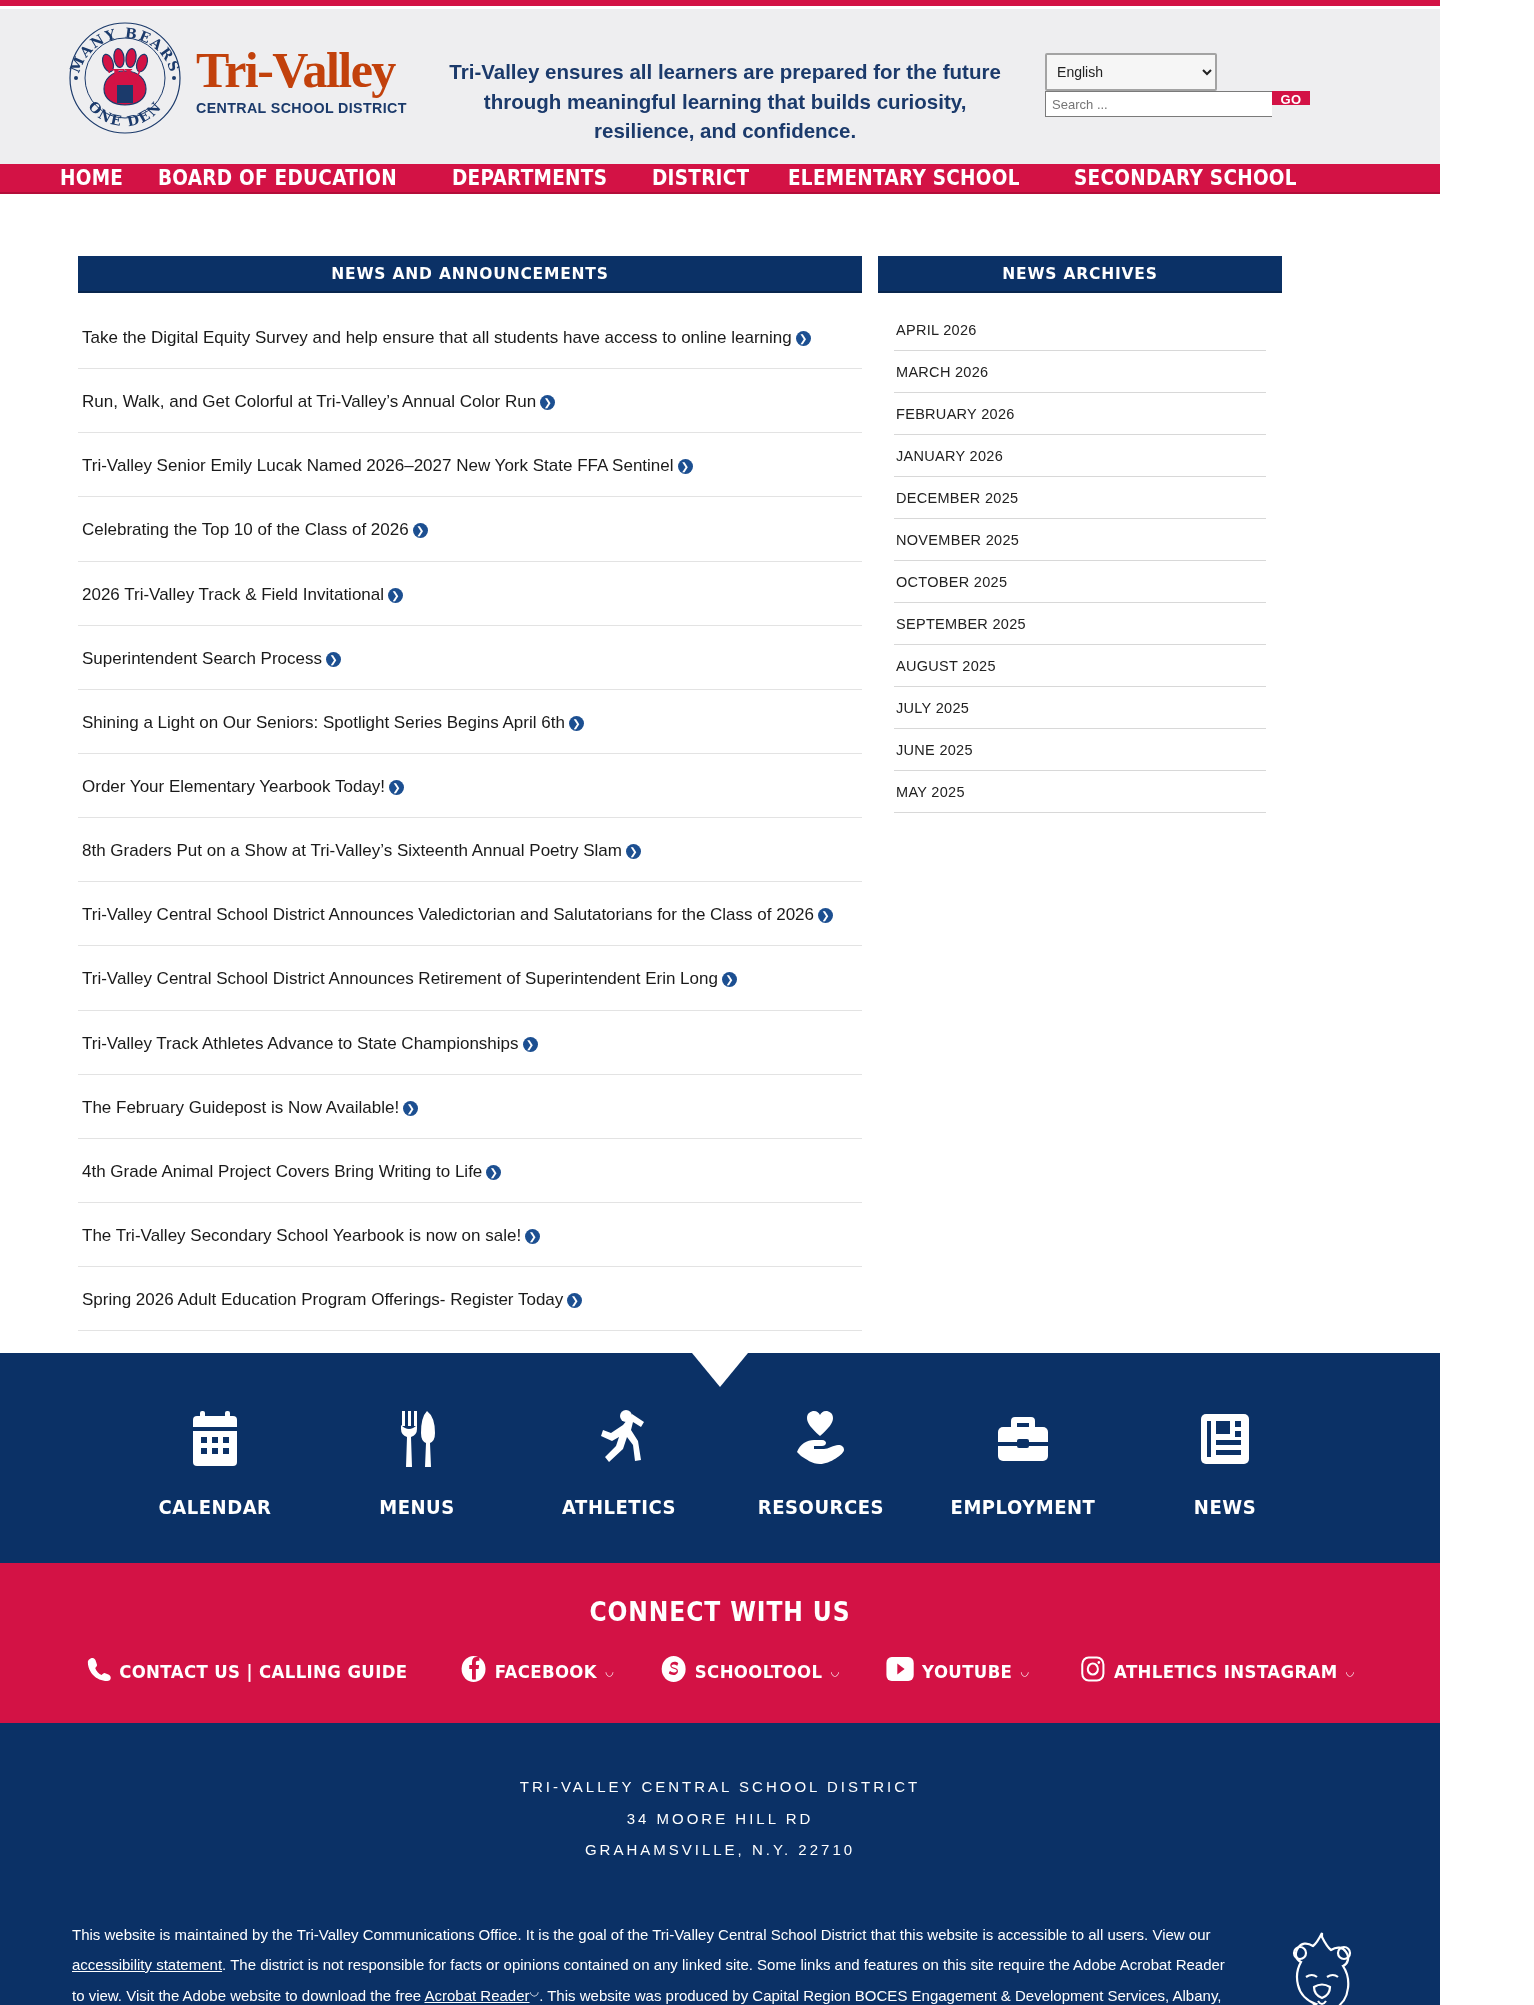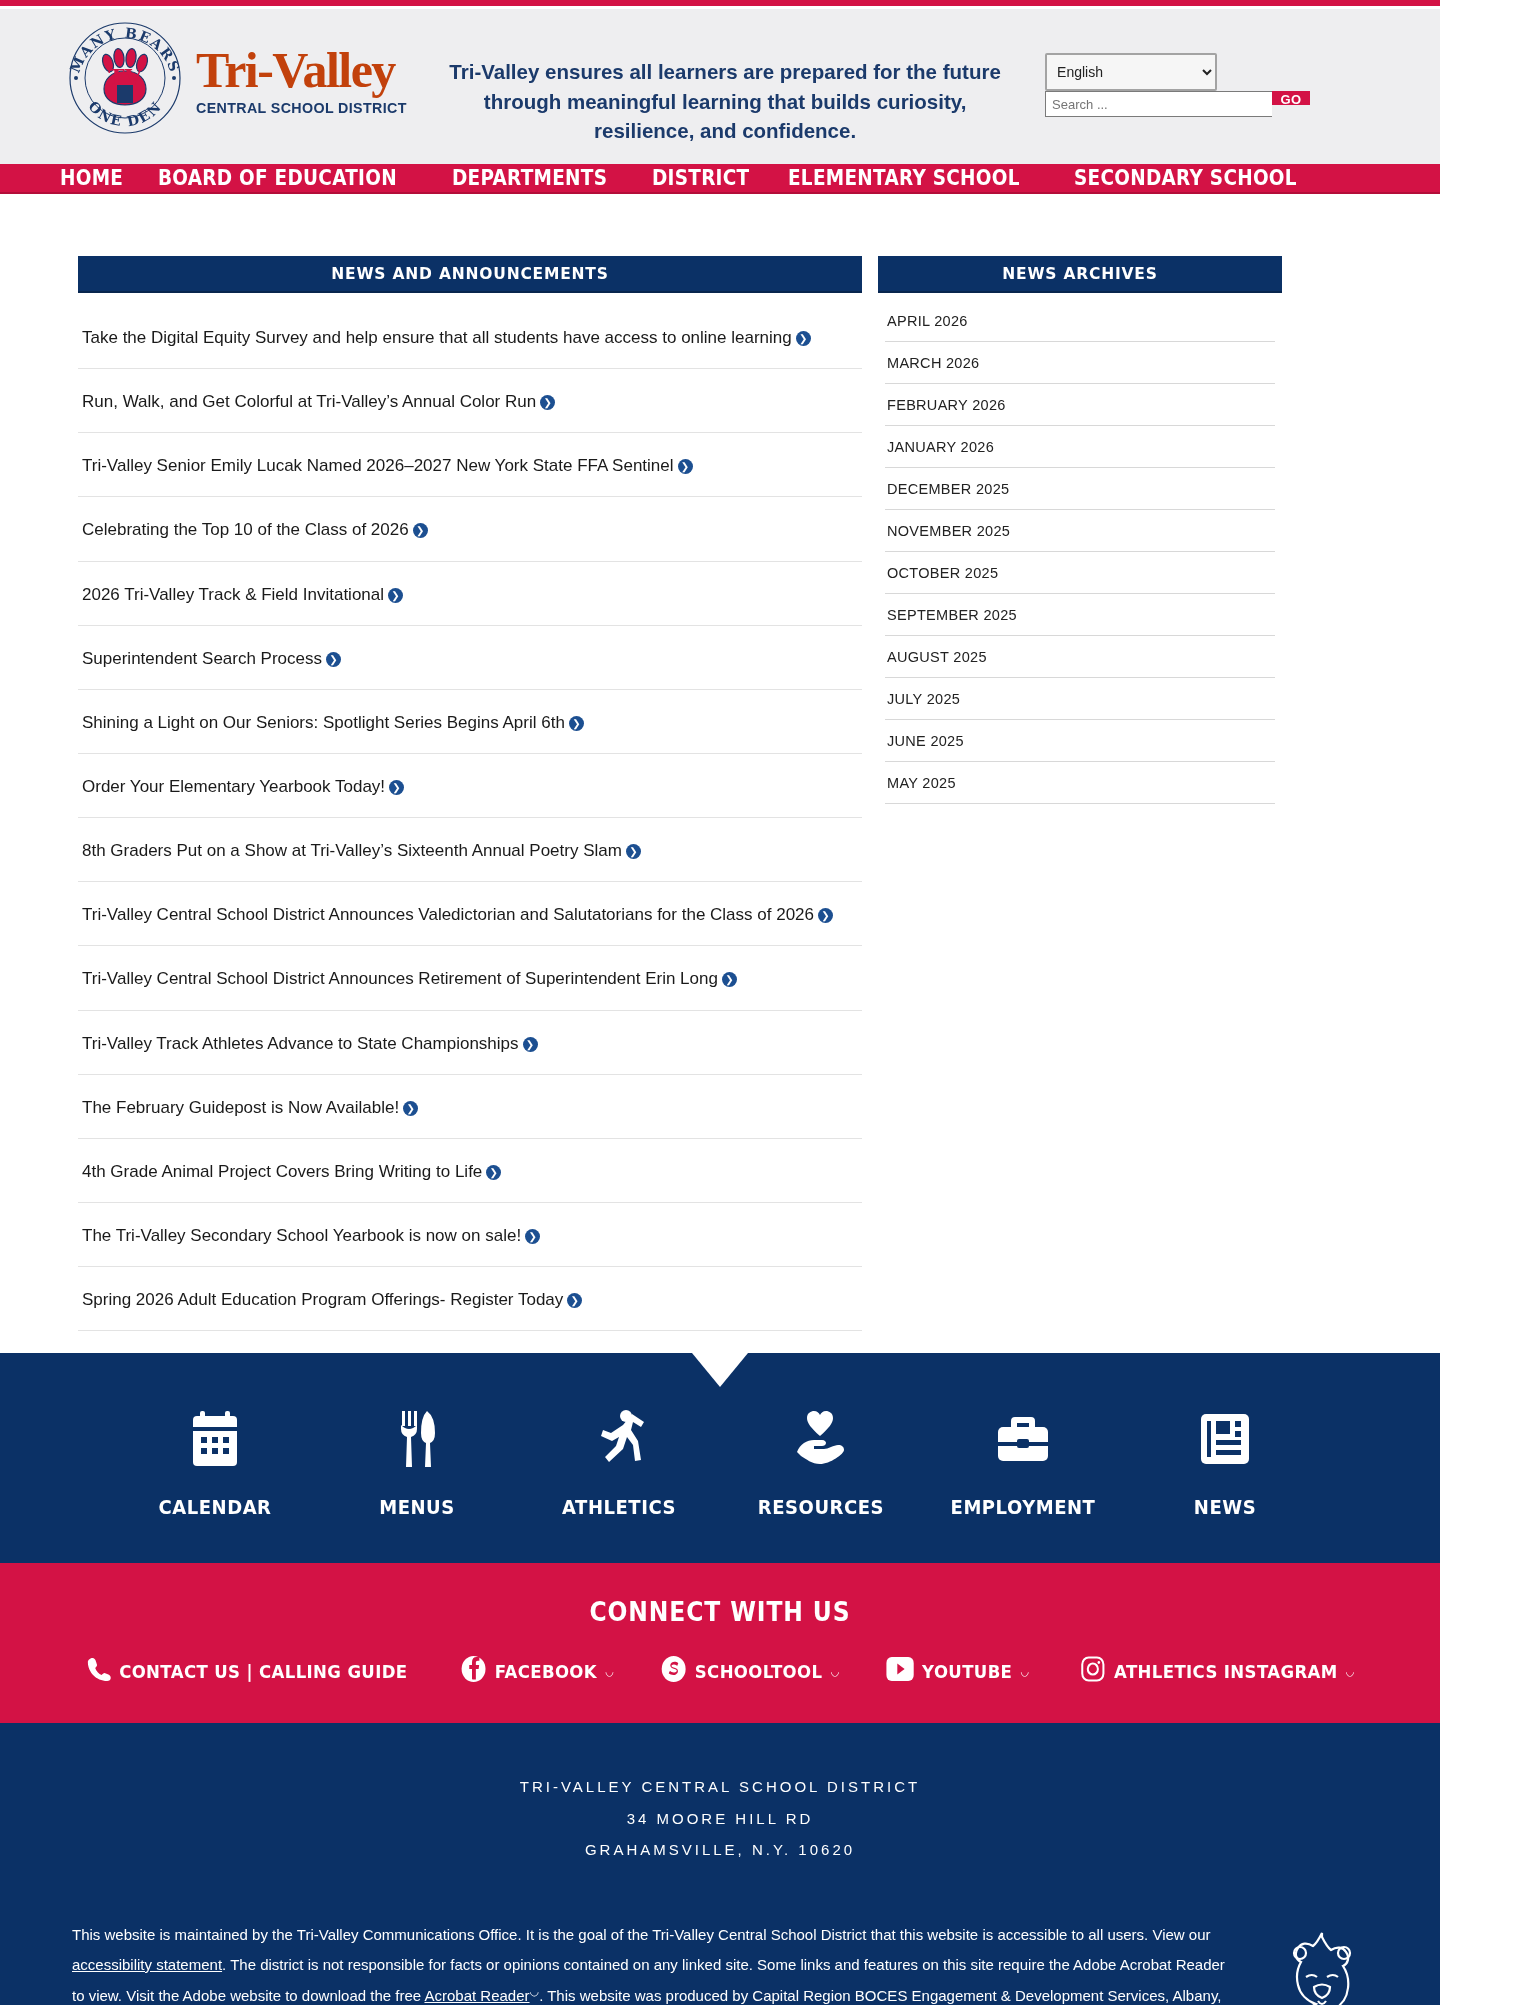--- a/index.html
+++ b/index.html
@@ -156,21 +156,21 @@
     background: #1c4f91;
     color: #fff;
     font-size: 10px;
     line-height: 15px;
     text-align: center;
     vertical-align: 1px;
     margin-left: 4px;
     font-family: "DejaVu Sans", sans-serif;
   }
 
-  .arch-list { list-style: none; margin: 7px; padding: 0; }
+  .arch-list { list-style: none; margin: 16px; padding: 0; }
   .arch-item {
     border-bottom: 1px solid #d8d8d8;
     padding: 13px 2px 12px 2px;
     font-size: 14.5px;
     color: #222;
     letter-spacing: 0.3px;
     cursor: pointer;
   }
 
   
@@ -512,21 +512,21 @@
         <span class="ext">◡</span>
       </a>
 
     </div>
   </div>
 
   <div class="footer">
     <div class="foot-addr">
       <div>TRI-VALLEY CENTRAL SCHOOL DISTRICT</div>
       <div>34 MOORE HILL RD</div>
-      <div>GRAHAMSVILLE, N.Y. 10620</div>
+      <div>GRAHAMSVILLE, N.Y. 22710</div>
     </div>
 
     <div class="foot-legal">
       <span>This website is maintained by the Tri-Valley Communications Office. It is the goal of the Tri-Valley Central School District that this website is accessible to all users. View our </span><a>accessibility statement</a><span>. The district is not responsible for facts or opinions contained on any linked site. Some links and features on this site require the Adobe Acrobat Reader to view. Visit the Adobe website to download the free </span><a>Acrobat Reader</a><span class="ext">◡</span><span>. This website was produced by Capital Region BOCES Engagement &amp; Development Services, Albany, NY. Copyright © 2026. All rights reserved.</span>
     </div>
 
     <svg class="foot-bear" viewBox="0 0 104 132" fill="none" stroke="#ffffff" stroke-width="2.2">
       <path d="M52,6 c-3,6 -5,10 -9,13 c-6,-4 -12,-3 -15,2 c-4,5 -2,12 3,14 c-4,7 -5,15 -3,23 c2,9 9,16 18,19 c-6,4 -13,5 -20,3 c2,5 7,8 13,9 c-3,4 -7,6 -12,7 c6,4 14,4 21,1 c3,5 7,9 12,12 c-2,-6 -3,-12 -2,-18 c5,3 11,4 17,3 c-5,-3 -9,-7 -11,-12 c8,-4 13,-12 14,-21 c1,-8 -1,-16 -5,-22 c5,-2 7,-9 3,-14 c-3,-5 -9,-6 -15,-2 c-4,-3 -6,-7 -9,-13 z"></path>
       <circle cx="30" cy="26" r="6"></circle>
       <circle cx="74" cy="26" r="6"></circle>

